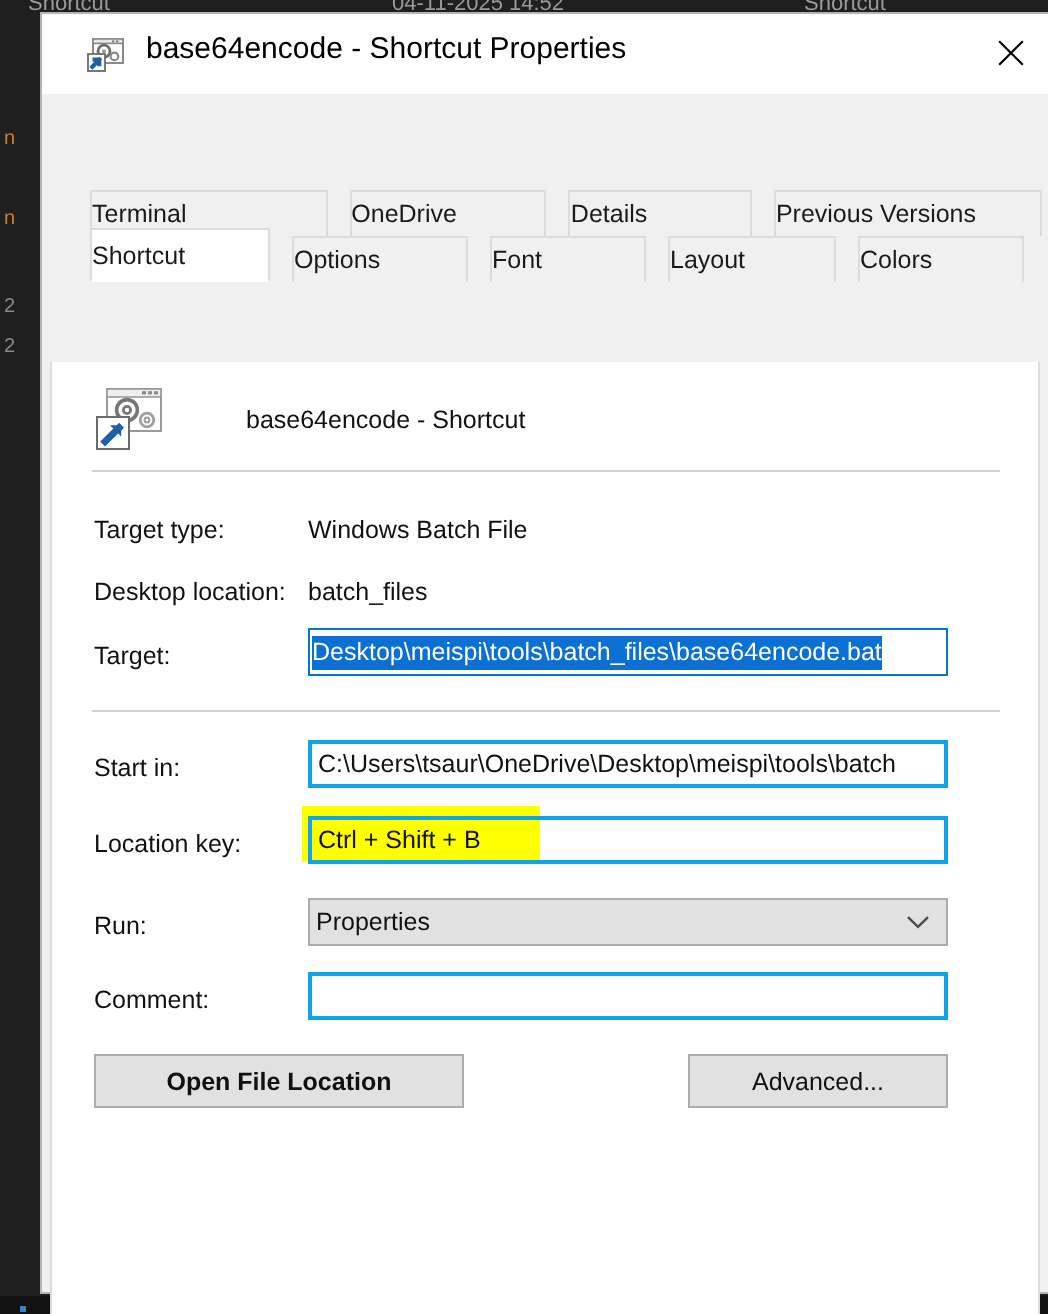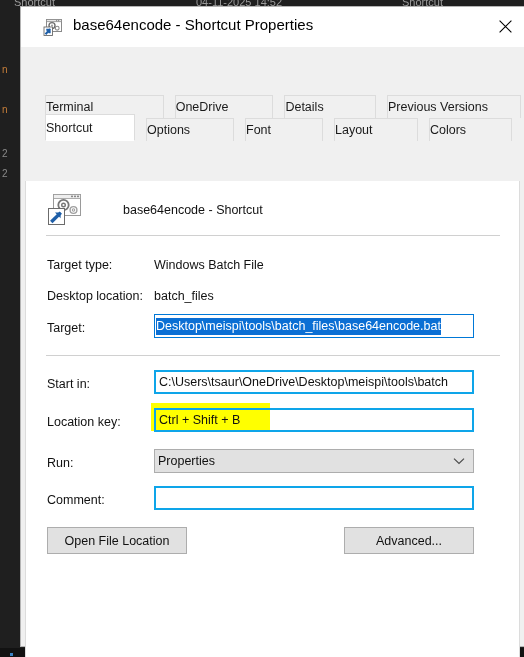--- a/index.html
+++ b/index.html
@@ -399,21 +399,21 @@
             <path d="M1 1.6 L6 6.4 L11 1.6" fill="none" stroke="#4a4a4a" stroke-width="1.2"></path>
           </svg>
       </span>
     </div>
 
     <span class="flabel" style="top:312px;">Comment:</span>
     <div class="field" style="top:305px;">
       <span></span>
     </div>
 
-    <div class="btn" style="left:21px;  top:346px; width:140px;">
+    <div class="btn" style="left:21px;  top:346px; width:185px;font-weight:bold;">
         <span>Open File Location</span>
       </div>
     <div class="btn" style="left:318px; top:346px; width:130px;justify-content:center;">
         <span>Advanced...</span>
       </div>
   </div>
 
   <div id="footer">
     
     

